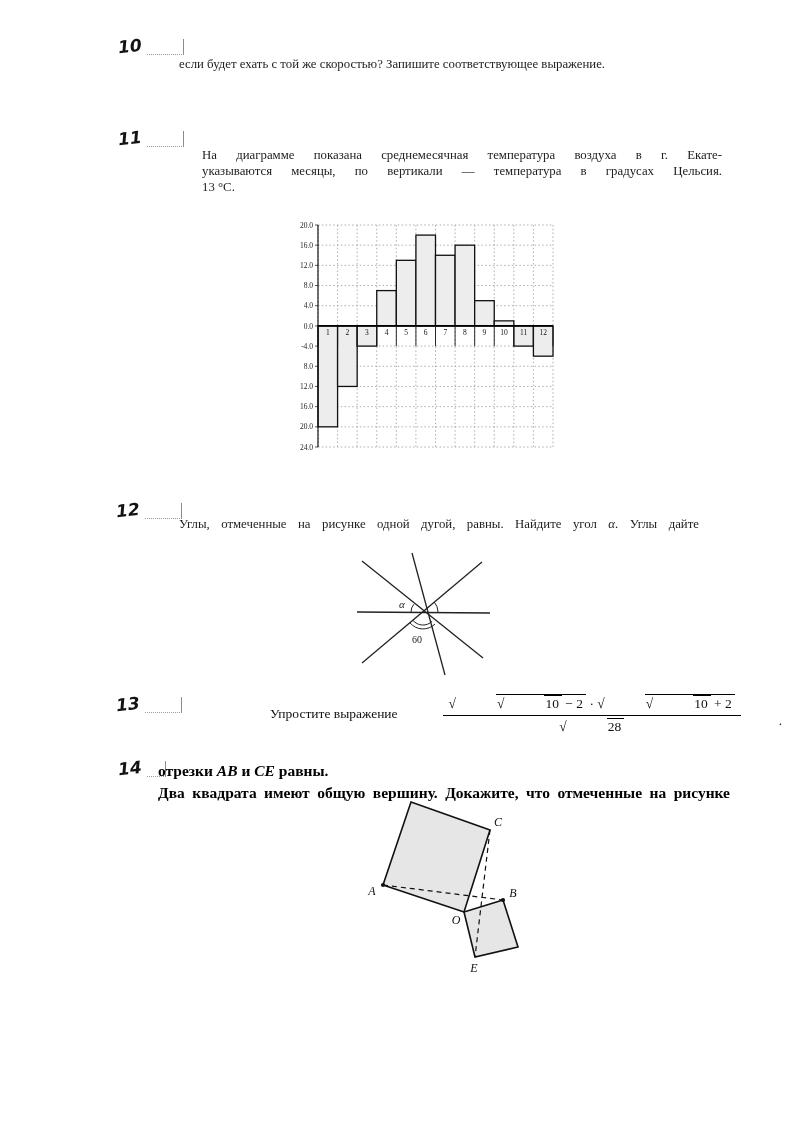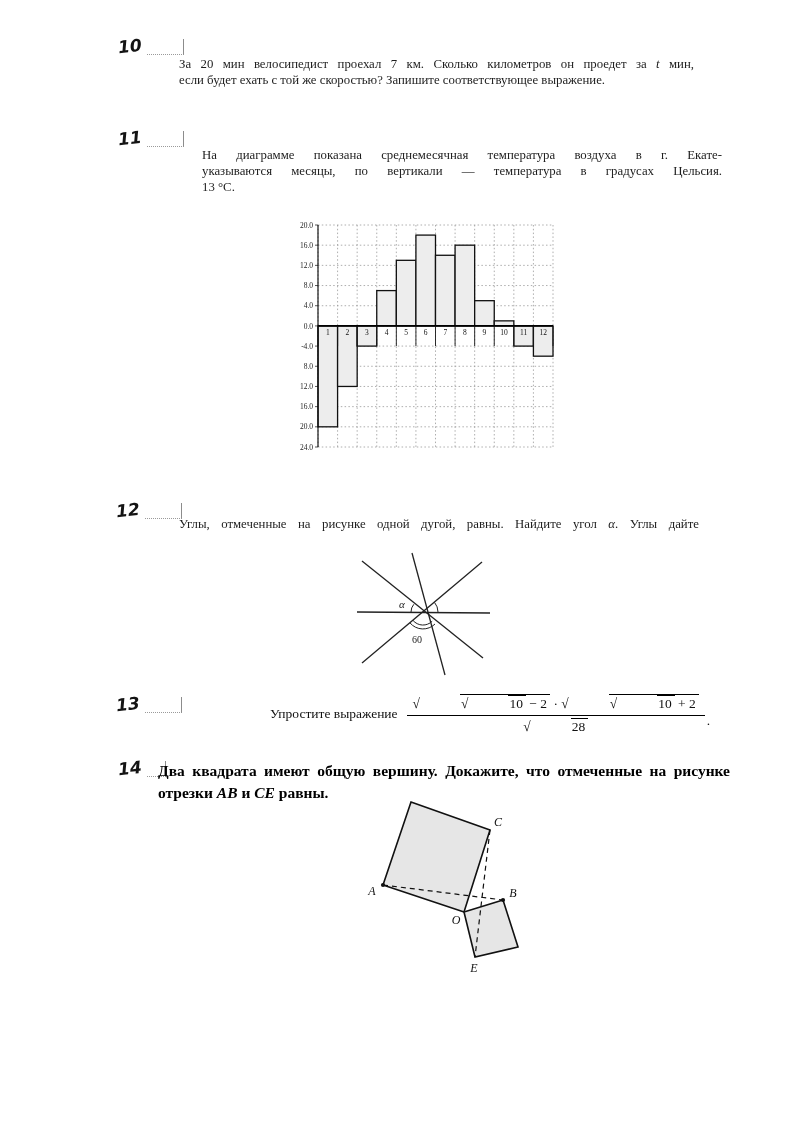--- a/index.html
+++ b/index.html
@@ -42,21 +42,20 @@
 </style>
 </head>
 <body>
 
 <div id="page">
 
   <div class="pnum" style="left:118px; top:36px;">
     <span class="num">10</span><span class="mark"></span>
   </div>
   <div class="tblock" style="left:179px; top:56px; width:515px;">
-    <div class="line just"><span>За 20 мин велосипедист проехал 7 км. Сколько километров он проедет за </span><span class="em">t</span><span> мин,</span></div>
     <div class="line">если будет ехать с той же скоростью? Запишите соответствующее выражение.</div>
   </div>
 
   <div class="pnum" style="left:118px; top:128px;">
     <span class="num">11</span><span class="mark"></span>
   </div>
   <div class="tblock" style="left:170px; top:147px; width:520px;margin-left:32px;">
     <div class="line just">На диаграмме показана среднемесячная температура воздуха в г. Екате-</div>
     <div class="line just">указываются месяцы, по вертикали — температура в градусах Цельсия.</div>
     <div class="line">13 °C.</div>
@@ -173,41 +172,41 @@
       <path d="M 102.2 73.2 A 13 13 0 0 1 83 72.4"></path>
       <path d="M 105.0 76.0 A 17 17 0 0 1 80 74.9"></path>
     </g>
     <text x="72" y="60" font-size="11" font-style="italic" fill="#222" text-anchor="middle">α</text>
     <text x="87" y="95" font-size="10" fill="#222" text-anchor="middle">60</text>
   </svg>
 
   <div class="pnum" style="left:116px; top:694px;">
     <span class="num">13</span><span class="mark"></span>
   </div>
-  <div class="formula" style="left:270px; top:692px;">
+  <div class="formula" style="left:270px; top:692px;gap:36px;">
     <span class="prefix">Упростите выражение</span>
     <span class="frac">
       <span class="fnum">
         <span class="sqrt"><span class="sg">√</span><span class="bd"><span class="sqrt"><span class="sg">√</span><span class="bd">10</span></span> <span>− 2</span></span></span>
         <span>·</span>
         <span class="sqrt"><span class="sg">√</span><span class="bd"><span class="sqrt"><span class="sg">√</span><span class="bd">10</span></span> <span>+ 2</span></span></span>
       </span>
       <span class="fden">
         <span class="sqrt"><span class="sg">√</span><span class="bd">28</span></span>
       </span>
     </span>
     <span class="period">.</span>
   </div>
 
   <div class="pnum" style="left:118px; top:758px;">
     <span class="num">14</span><span class="mark" style="width:18px;"></span>
   </div>
   <div class="tblock big" style="left:158px; top:760px; width:572px;">
+    <div class="line"><span>отрезки </span><span class="em">AB</span><span> и </span><span class="em">CE</span><span> равны.</span></div>
     <div class="line just">Два квадрата имеют общую вершину. Докажите, что отмеченные на рисунке</div>
-    <div class="line"><span>отрезки </span><span class="em">AB</span><span> и </span><span class="em">CE</span><span> равны.</span></div>
   </div>
 
   <svg class="figsvg" style="left:350px; top:790px;" width="230" height="200" viewBox="0 0 230 200">
     <polygon points="61,12 140,40 114,122 33,95" fill="#e6e6e6" stroke="#111" stroke-width="1.6"></polygon>
     <polygon points="114,122 153,110 168,157 125,167" fill="#e6e6e6" stroke="#111" stroke-width="1.6"></polygon>
     <g stroke="#111" stroke-width="1.2" stroke-dasharray="5,4" fill="none">
       <line x1="33" y1="95" x2="153" y2="110"></line>
       <line x1="140" y1="40" x2="125" y2="167"></line>
     </g>
     <circle cx="33" cy="95" r="2.1" fill="#111"></circle>

